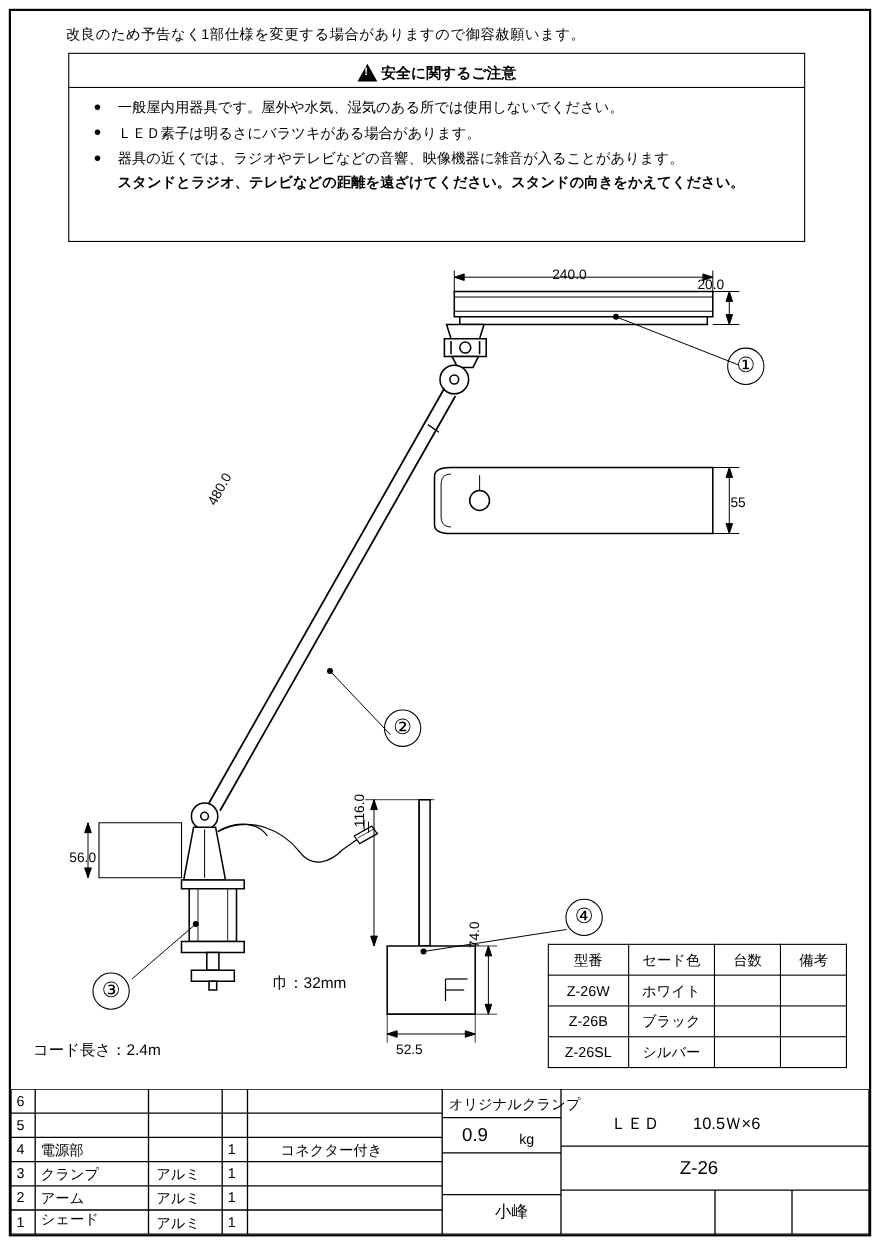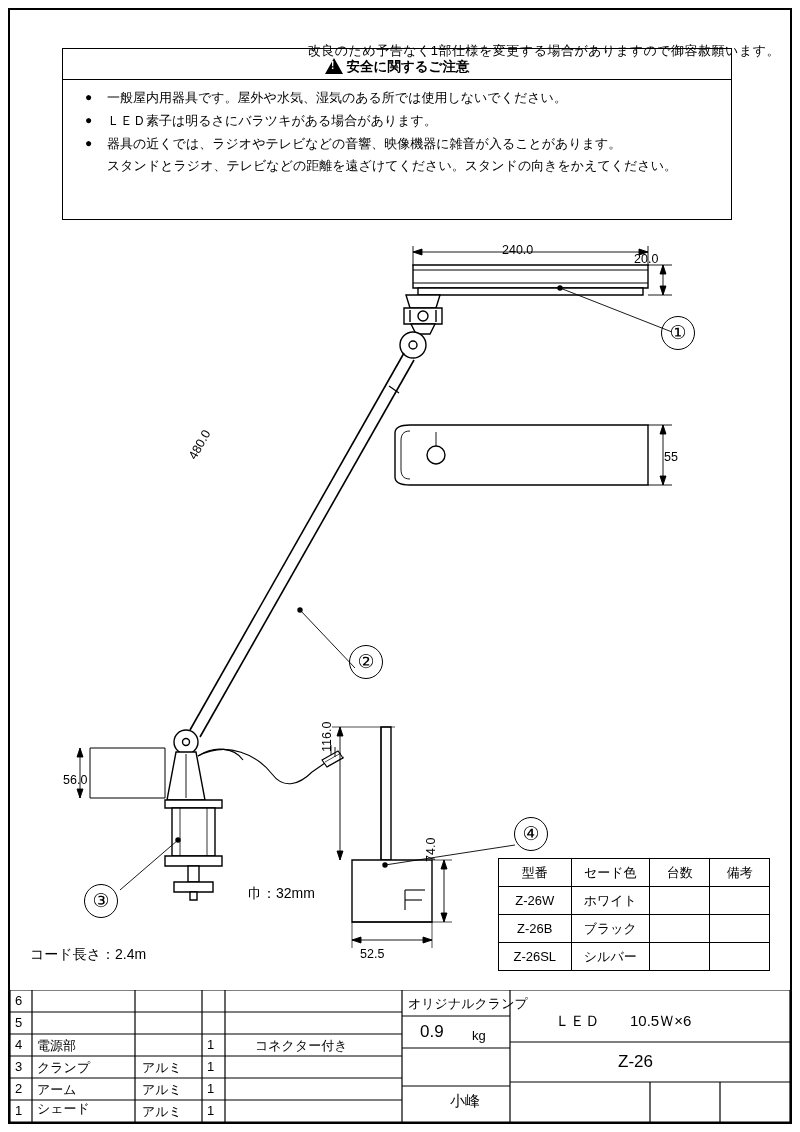--- a/index.html
+++ b/index.html
@@ -24,24 +24,23 @@
     left: 8px; top: 8px;
     width: 784px; height: 1116px;
     border: 2px solid #000;
     box-sizing: border-box;
   }
   
   .topline {
     position: absolute;
     left: 60px; top: 22px;
     width: 720px;
-    text-align: right;
+    text-align: left;
     font-size: 13px;
     letter-spacing: 0.5px;
-    margin-top: 20px;
   }
   .notice-box {
     position: absolute;
     left: 62px; top: 48px;
     width: 670px; height: 172px;
     border: 1.5px solid #000;
     box-sizing: border-box;
   }
   .notice-title {
     position: absolute;
@@ -87,20 +86,21 @@
     position: relative;
     padding-left: 26px;
   }
   .notice-list .li .bullet {
     position: absolute;
     left: 4px; top: 0;
     font-size: 12px;
   }
   .notice-list .sub {
     padding-left: 26px;
+    font-weight: bold;
   }
   
   .dim {
     position: absolute;
     font-size: 12.5px;
     font-family: "Liberation Sans", sans-serif;
     white-space: nowrap;
   }
   .lbl {
     position: absolute;

